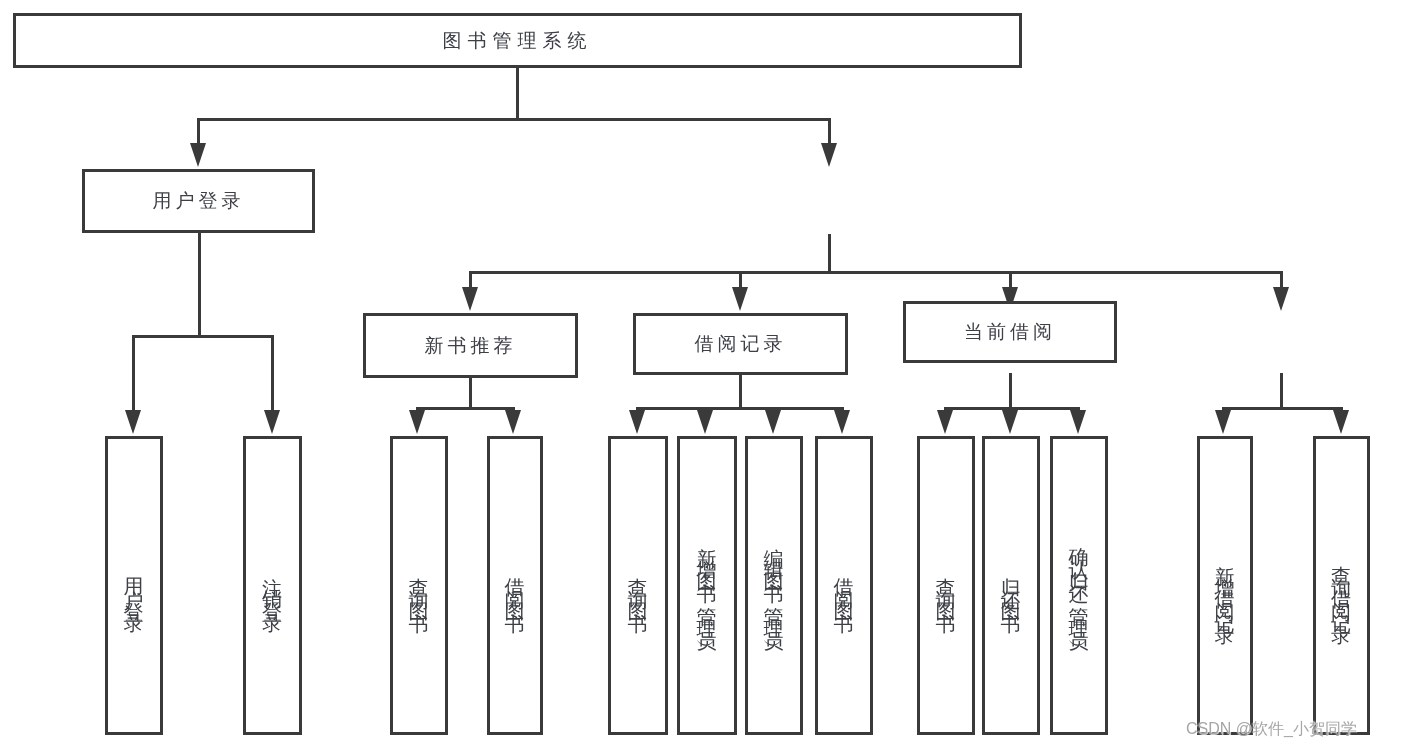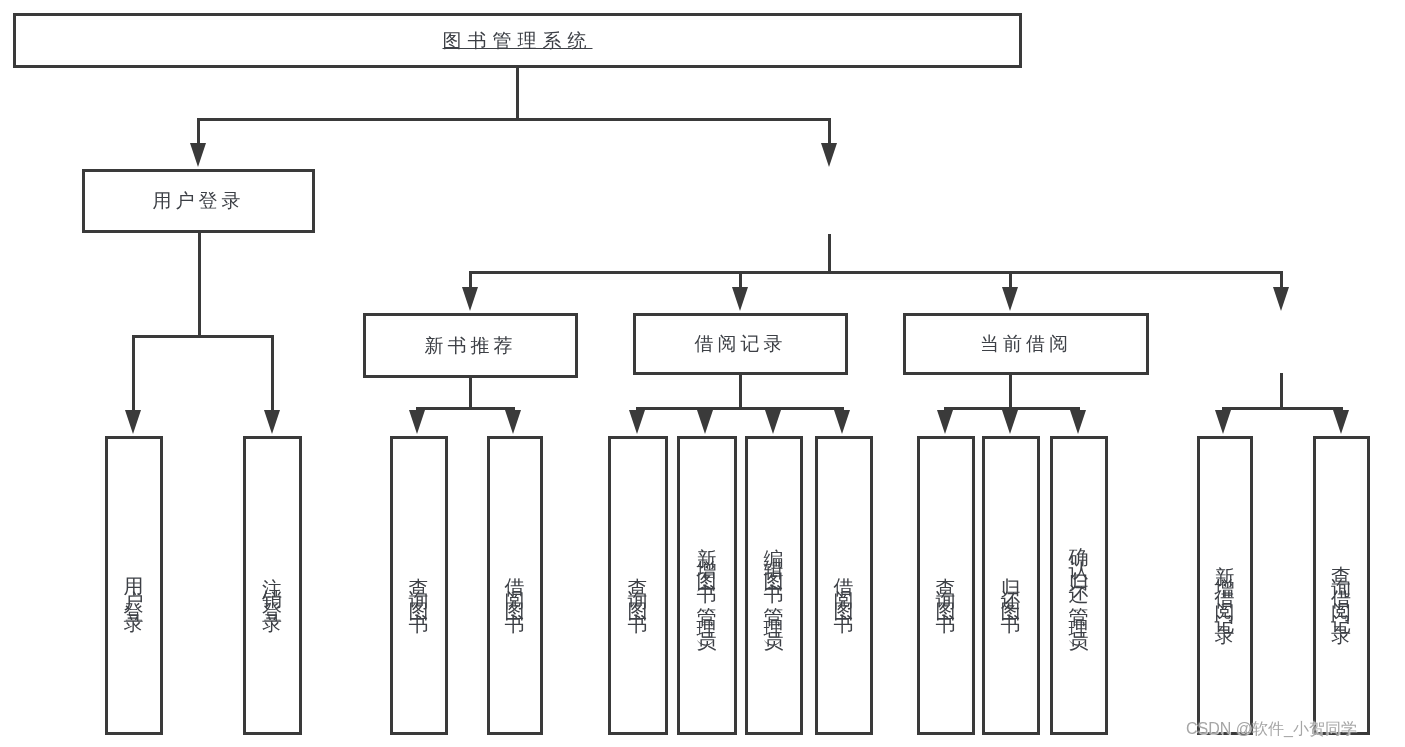--- a/index.html
+++ b/index.html
@@ -61,21 +61,21 @@
     white-space:nowrap;
     z-index:5;
     text-shadow:0 0 2px #fff,1px 1px 0 rgba(255,255,255,.65);
   }
 </style>
 </head>
 <body>
 
 <div id="canvas">
 
-  <div class="node node-h node-root" style="left:13px;top:13px;width:1009px;height:55px;text-decoration:underline;">图书管理系统</div>
+  <div class="node node-h node-root" style="left:13px;top:13px;width:1009px;height:55px;">图书管理系统</div>
 
   <div class="vline" style="left:516px;top:68px;height:52px;"></div>
   <div class="hline" style="left:197px;top:118px;width:634px;"></div>
   <div class="vline" style="left:197px;top:118px;height:28px;"></div>
   <div class="arrowhead" style="left:190px;top:143px;"></div>
   <div class="vline" style="left:828px;top:118px;height:28px;"></div>
   <div class="arrowhead" style="left:821px;top:143px;"></div>
 
   <div class="node node-h" style="left:82px;top:169px;width:233px;height:64px;">用户登录</div>
 
@@ -92,21 +92,21 @@
   <div class="arrowhead" style="left:462px;top:287px;"></div>
   <div class="vline" style="left:739px;top:271px;height:20px;"></div>
   <div class="arrowhead" style="left:732px;top:287px;"></div>
   <div class="vline" style="left:1009px;top:271px;height:20px;"></div>
   <div class="arrowhead" style="left:1002px;top:287px;"></div>
   <div class="vline" style="left:1280px;top:271px;height:20px;"></div>
   <div class="arrowhead" style="left:1273px;top:287px;"></div>
 
   <div class="node node-h" style="left:363px;top:313px;width:215px;height:65px;">新书推荐</div>
   <div class="node node-h" style="left:633px;top:313px;width:215px;height:62px;">借阅记录</div>
-  <div class="node node-h" style="left:903px;top:313px;width:246px;height:62px;">当前借阅</div>
+  <div class="node node-h" style="left:903px;top:301px;width:214px;height:62px;">当前借阅</div>
 
   <div class="vline" style="left:469px;top:373px;height:37px;"></div>
   <div class="vline" style="left:739px;top:373px;height:37px;"></div>
   <div class="vline" style="left:1009px;top:373px;height:37px;"></div>
   <div class="vline" style="left:1280px;top:373px;height:37px;"></div>
 
   <div class="hline" style="left:416px;top:407px;width:99px;"></div>
   <div class="hline" style="left:636px;top:407px;width:208px;"></div>
   <div class="hline" style="left:944px;top:407px;width:136px;"></div>
   <div class="hline" style="left:1222px;top:407px;width:121px;"></div>

